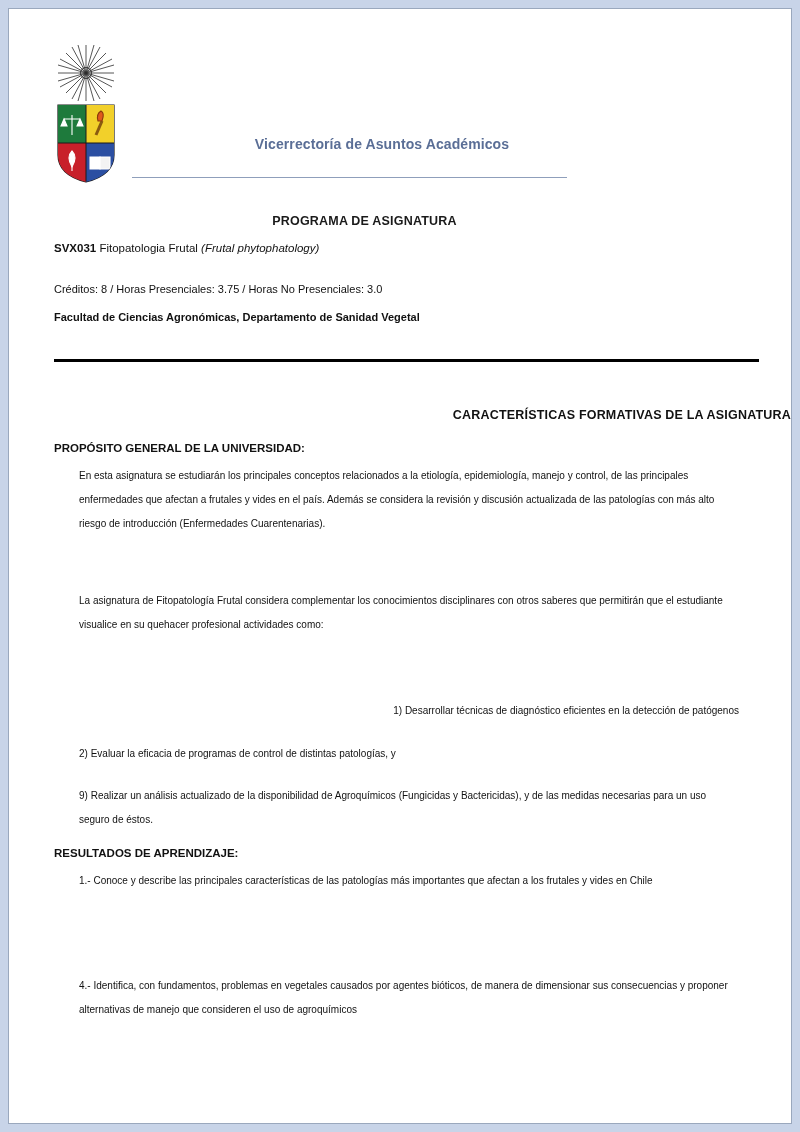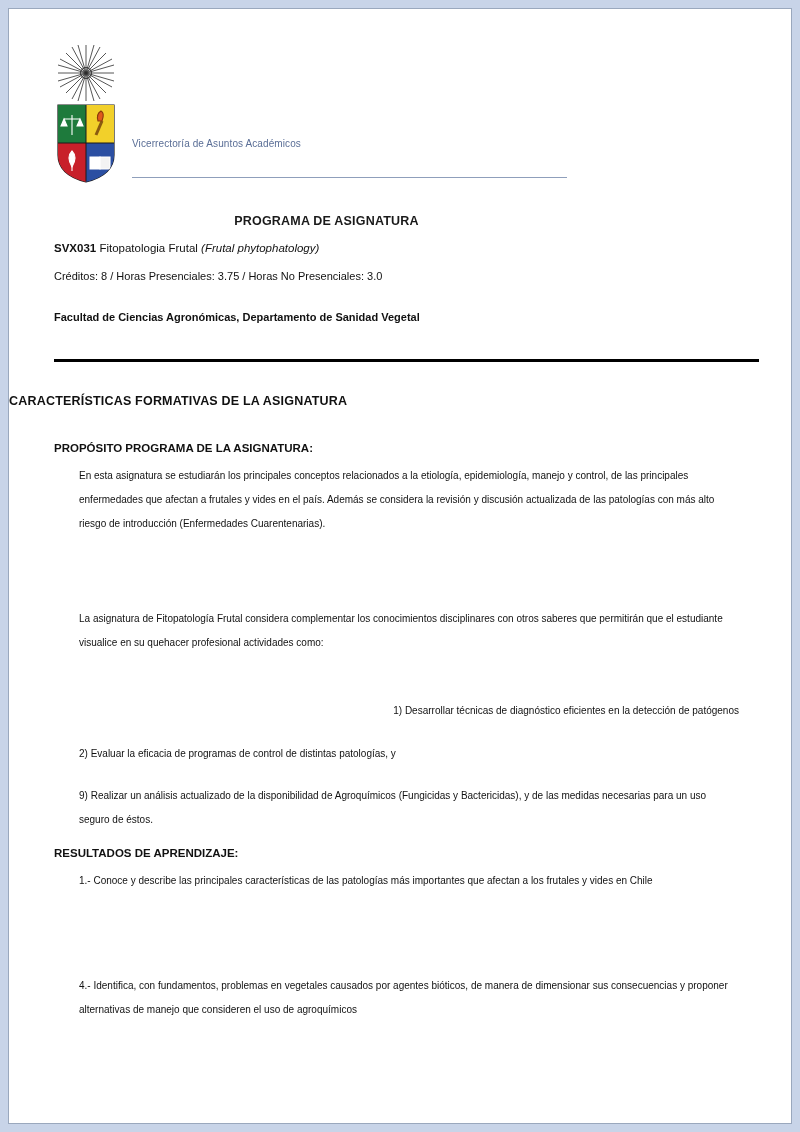--- a/index.html
+++ b/index.html
@@ -49,25 +49,26 @@
   }
   .logo svg { display: block; }
 
   .header-text {
     position: absolute;
     left: 85px;
     top: 98px;
     width: 500px;
   }
   .vr-line1 {
-    font-size: 10px;
-    font-weight: normal;
+    font-size: 14px;
+    font-weight: bold;
     color: #5a6e96;
     letter-spacing: .1px;
     line-height: 14px;
+    text-align: center;
   }
   .vr-line2 {
     font-size: 11.5px;
     color: #4d7ab5;
     letter-spacing: .2px;
     line-height: 15px;
   }
   .header-rule {
     position: absolute;
     left: 85px;
@@ -81,35 +82,36 @@
   .doc-title {
     position: absolute;
     left: 0;
     top: 205px;
     width: 635px;
     text-align: center;
     font-size: 12.5px;
     font-weight: bold;
     color: #1a1a1a;
     letter-spacing: .2px;
+    padding-left: 38px;
   }
   .code-line {
     position: absolute;
     left: 45px;
     top: 233px;
     font-size: 11.5px;
     color: #111;
   }
   .code-line b { font-weight: bold; }
   .code-line i { font-style: italic; margin-top: 24px; }
 
   .credits-line {
     position: absolute;
     left: 45px;
-    top: 261px;
+    top: 274px;
     font-size: 11px;
     color: #111;
   }
   .faculty-line {
     position: absolute;
     left: 45px;
     top: 302px;
     font-size: 11px;
     color: #111;
     font-weight: bold;
@@ -120,23 +122,23 @@
     left: 45px;
     top: 350px;
     width: 705px;
     height: 3px;
     background: #000;
   }
 
   .section-title {
     position: absolute;
     left: 0;
-    top: 385px;
+    top: 399px;
     width: 782px;
-    text-align: left;
+    text-align: right;
     font-size: 12.5px;
     font-weight: bold;
     color: #111;
     letter-spacing: .2px;
   }
 
   .heading {
     position: absolute;
     left: 45px;
     font-size: 11.5px;
@@ -149,21 +151,21 @@
   .para {
     position: absolute;
     left: 70px;
     width: 660px;
     font-size: 10px;
     color: #111;
     line-height: 24px;
     text-align: left;
   }
   #p-1 { top: 455px; }
-  #p-2 { top: 580px; margin-top: 18px; }
+  #p-2 { top: 580px; }
   #p-3 { top: 690px; text-align: right; }
   #p-4 { top: 733px; }
   #p-5 { top: 775px; }
   #p-6 { top: 860px; }
   #p-7 { top: 965px; }
 </style>
 </head>
 <body>
 
 <div class="page">
@@ -238,21 +240,21 @@
       <i>(Frutal phytophatology)</i>
     </div>
 
     <div class="credits-line">Créditos: 8 / Horas Presenciales: 3.75 / Horas No Presenciales: 3.0</div>
     <div class="faculty-line">Facultad de Ciencias Agronómicas, Departamento de Sanidad Vegetal</div>
 
     <div class="thick-rule"></div>
 
     <div class="section-title">CARACTERÍSTICAS FORMATIVAS DE LA ASIGNATURA</div>
 
-    <div class="heading" id="h-proposito">PROPÓSITO PROGRAMA DE LA ASIGNATURA:</div>
+    <div class="heading" id="h-proposito">PROPÓSITO GENERAL DE LA UNIVERSIDAD:</div>
     <div class="para" id="p-1">En esta asignatura se estudiarán los principales conceptos relacionados a la etiología, epidemiología, manejo y control,  de las  principales enfermedades que afectan a frutales y vides en el país.  Además se considera la revisión y discusión actualizada de  las  patologías con más alto  riesgo de introducción (Enfermedades Cuarentenarias).</div>
     <div class="para" id="p-2">La asignatura de Fitopatología Frutal considera complementar los conocimientos disciplinares con otros saberes que permitirán que el estudiante visualice  en su quehacer   profesional actividades como:</div>
     <div class="para" id="p-3">1) Desarrollar técnicas de diagnóstico eficientes  en la detección de  patógenos</div>
     <div class="para" id="p-4">2) Evaluar la eficacia de programas de control de  distintas patologías, y</div>
     <div class="para" id="p-5">9) Realizar un análisis  actualizado  de la disponibilidad de  Agroquímicos  (Fungicidas y Bactericidas), y  de las medidas necesarias para un uso seguro de éstos.</div>
 
     <div class="heading" id="h-resultados">RESULTADOS DE APRENDIZAJE:</div>
     <div class="para" id="p-6">1.- Conoce y describe las  principales características de las  patologías más importantes que afectan a los frutales y vides en Chile</div>
     <div class="para" id="p-7">4.- Identifica, con fundamentos, problemas en vegetales causados por agentes bióticos, de manera de dimensionar sus consecuencias y proponer alternativas de manejo que consideren el uso de agroquímicos</div>
 

